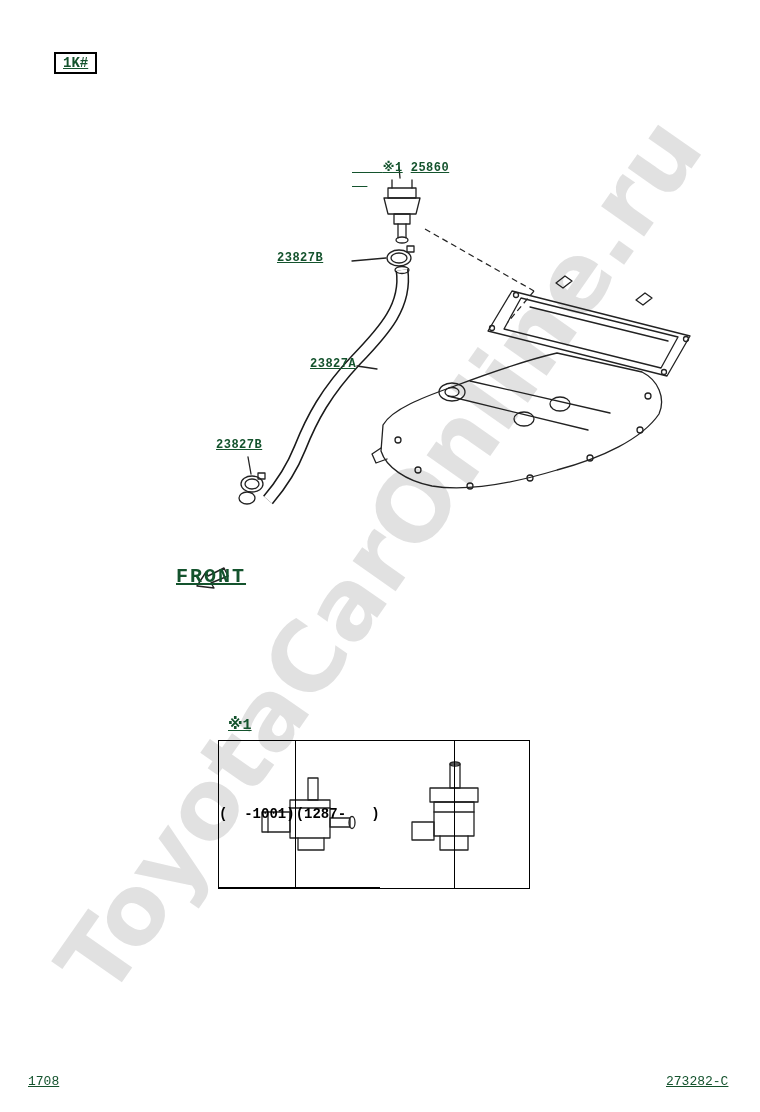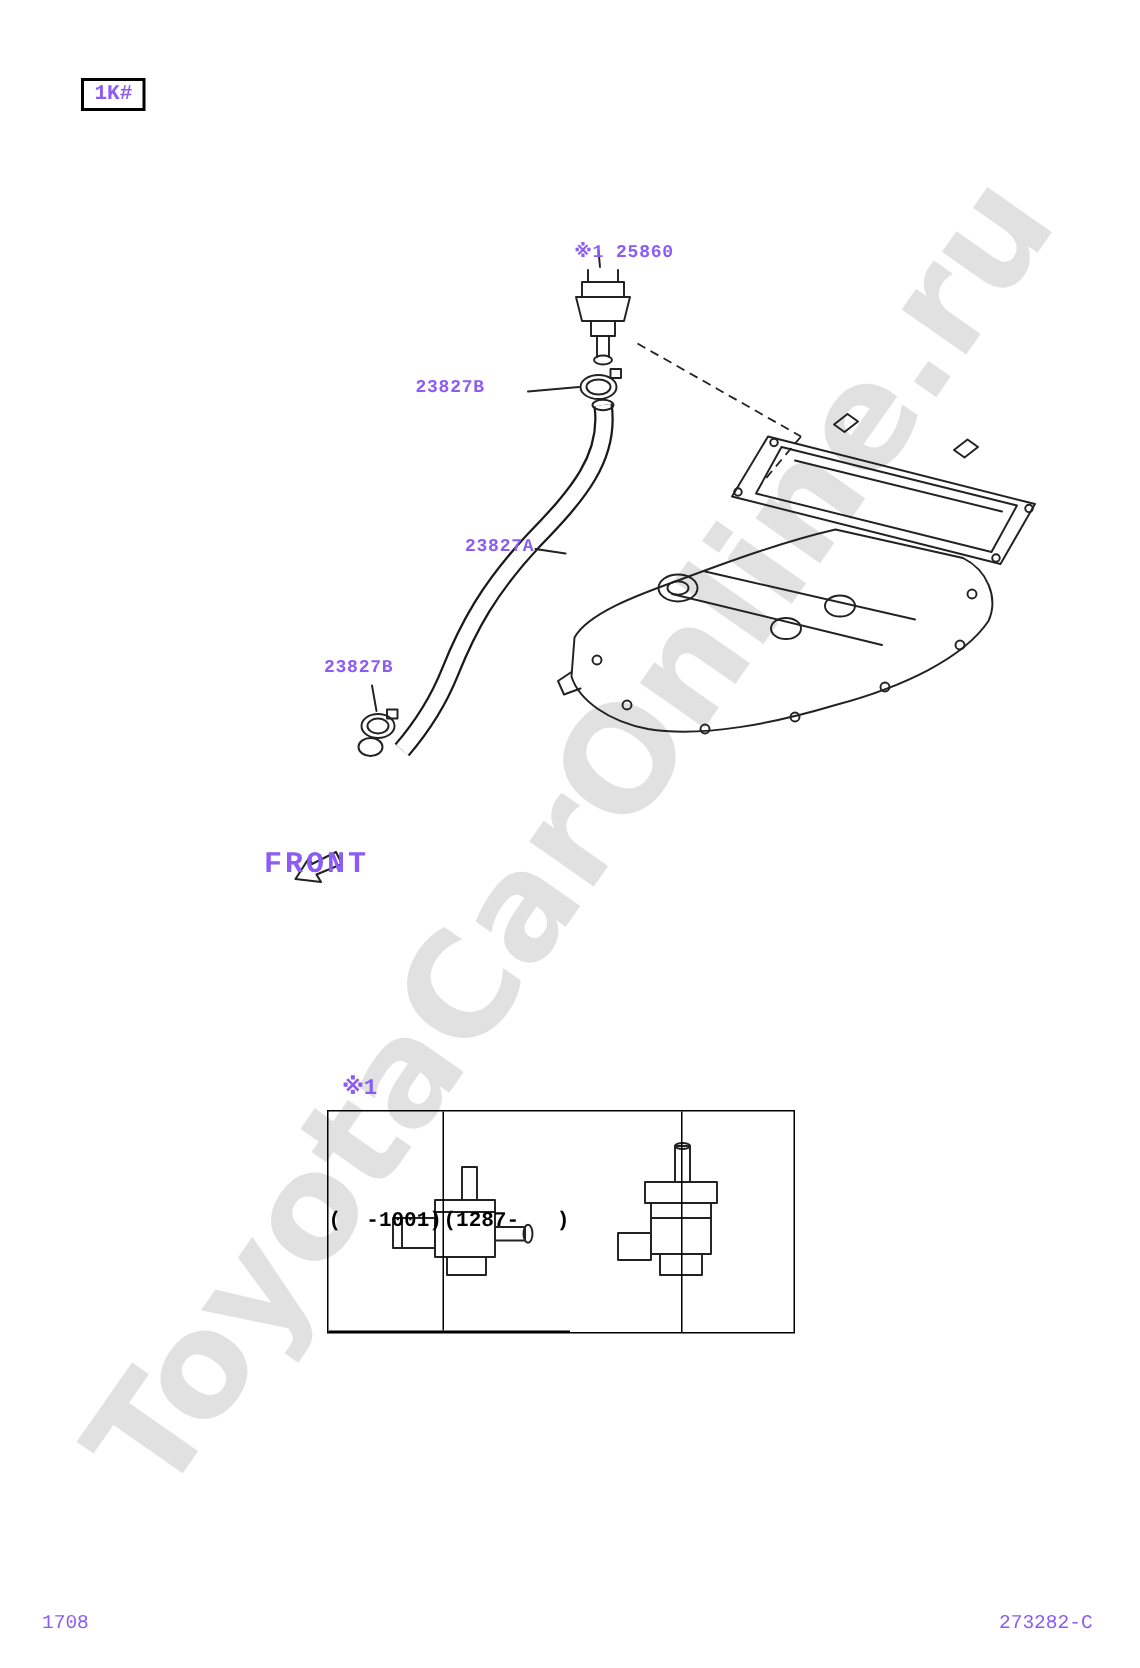--- a/index.html
+++ b/index.html
@@ -8,21 +8,21 @@
     font-family:"Liberation Mono","DejaVu Sans",monospace;overflow:hidden;
   }
   .watermark{
     position:absolute;left:380px;top:556px;
     transform:translate(-50%,-50%) rotate(-55deg);
     font-family:"DejaVu Sans",sans-serif;
     font-size:96px;font-weight:bold;white-space:nowrap;
     color:rgba(175,175,175,0.38);pointer-events:none;z-index:1;
   }
   .art{position:absolute;left:0;top:0;z-index:2;}
-  .txt{position:absolute;z-index:3;color:#8b5cf6;white-space:pre;}
+  .txt{position:absolute;z-index:3;color:#14532d;white-space:pre;text-decoration:underline;}
   .code-box{
     left:54px;top:52px;border:2px solid #000;padding:1px 7px;
     font-size:14px;font-weight:bold;
   }
   .part-label{font-size:12px;font-weight:bold;letter-spacing:0.5px;}
   .refer-block{left:128px;top:477px;font-size:15px;font-weight:bold;line-height:22px;}
   .front-label{left:176px;top:565px;font-size:20px;font-weight:bold;letter-spacing:2px;}
   .table-ref{left:228px;top:715px;font-size:15px;font-weight:bold;}
   .footer-num{font-size:13px;}
   .spec-table{

